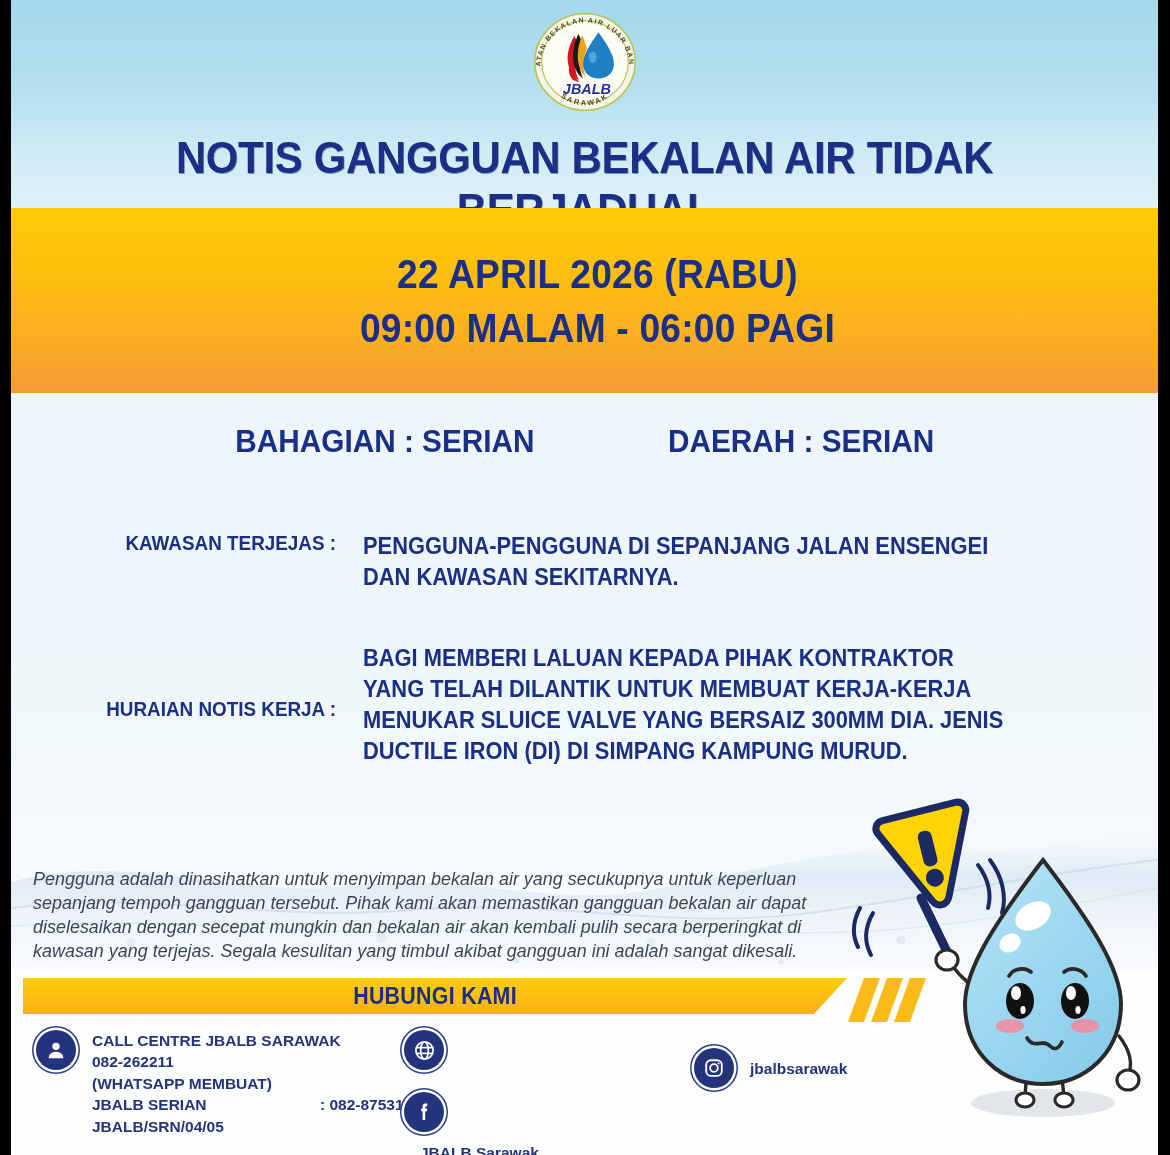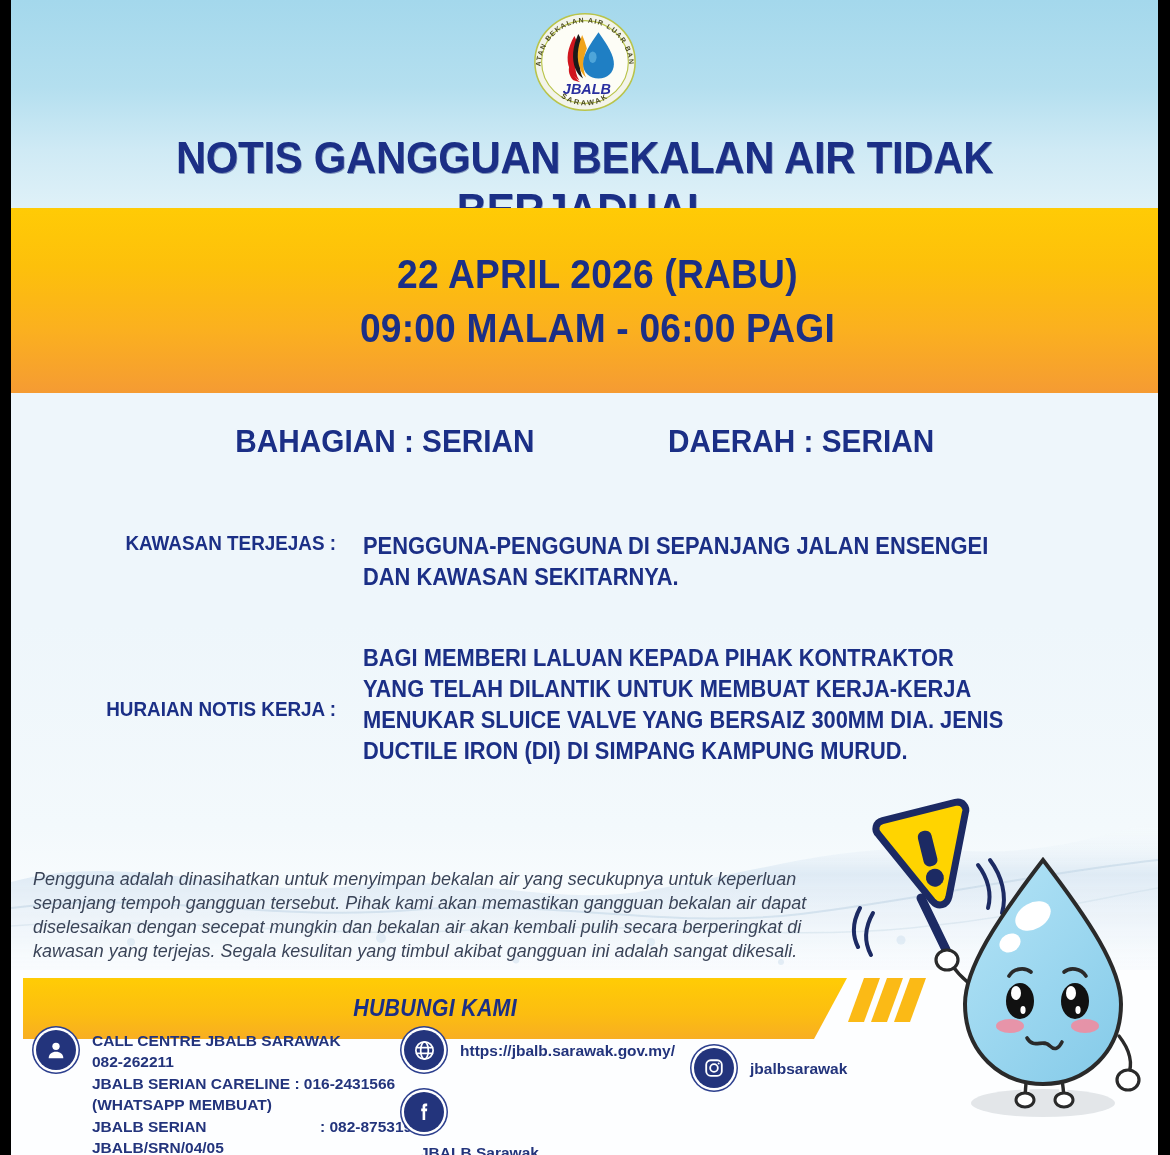--- a/index.html
+++ b/index.html
@@ -117,24 +117,24 @@
     transform:scaleX(0.97); transform-origin:left top;
   }
 
   
   .contact-area {
     position:absolute; left:0; top:970px; width:100%; height:185px;
     background:#fdfeff;
   }
   .hubungi-bar {
     position:absolute; left:12px; top:8px;
-    width:824px; height:61px;
+    width:824px; height:36px;
     background:linear-gradient(to bottom,#FFCC05 0%,#FCBD11 60%,#F8AE22 100%);
     clip-path:polygon(0 0, 100% 0, 96% 100%, 0 100%);
-    display:flex; align-items:center; justify-content:center;font-style:italic;
+    display:flex; align-items:center; justify-content:center;
   }
   .hubungi-text {
     font-weight:bold; font-size:23px; color:#1b2f86;
     transform:scaleX(0.93);
     letter-spacing:.3px;
   }
   .stripe {
     position:absolute; top:8px; height:44px; width:16px;
     background:#FBBA16;
     transform:skewX(-20deg);
@@ -285,40 +285,38 @@
         <div class="c-item" id="c-call">
           <span class="c-icon">
             <svg width="22" height="22" viewBox="0 0 24 24" fill="#ffffff">
               <circle cx="12" cy="8" r="4"></circle>
               <path d="M4 21c0-4.4 3.6-7 8-7s8 2.6 8 7z"></path>
             </svg>
           </span>
           <span class="c-text">
             <div>CALL CENTRE JBALB SARAWAK</div>
             <div>082-262211</div>
-            <div>JBALB SERIAN CARELINE : 016-2431566</div>
             <div>(WHATSAPP MEMBUAT)</div>
             <div class="kv">
               <span class="k" style="width:228px">JBALB SERIAN</span>
               <span class="v">: 082-875319</span>
             </div>
             <div>JBALB/SRN/04/05</div>
           </span>
         </div>
 
         <div class="c-item" id="c-web">
           <span class="c-icon">
             <svg width="23" height="23" viewBox="0 0 24 24" fill="none" stroke="#ffffff" stroke-width="1.8">
               <circle cx="12" cy="12" r="9"></circle>
               <ellipse cx="12" cy="12" rx="4" ry="9"></ellipse>
               <line x1="3" y1="9" x2="21" y2="9"></line>
               <line x1="3" y1="15" x2="21" y2="15"></line>
             </svg>
           </span>
-          <span class="c-text single">https://jbalb.sarawak.gov.my/</span>
         </div>
 
         <div class="c-item" id="c-fb">
           <span class="c-icon">
             <svg width="24" height="24" viewBox="0 0 24 24" fill="#ffffff">
               <path d="M15.2 8.4h-2.0V7.1c0-.6.4-.8.7-.8h1.3V3.6l-1.9 0c-2.2 0-2.7 1.6-2.7 2.7v2.1H9.2v2.9h1.4V20h2.6v-8.7h1.8z"></path>
             </svg>
           </span>
           <span class="c-text single">JBALB Sarawak</span>
         </div>

